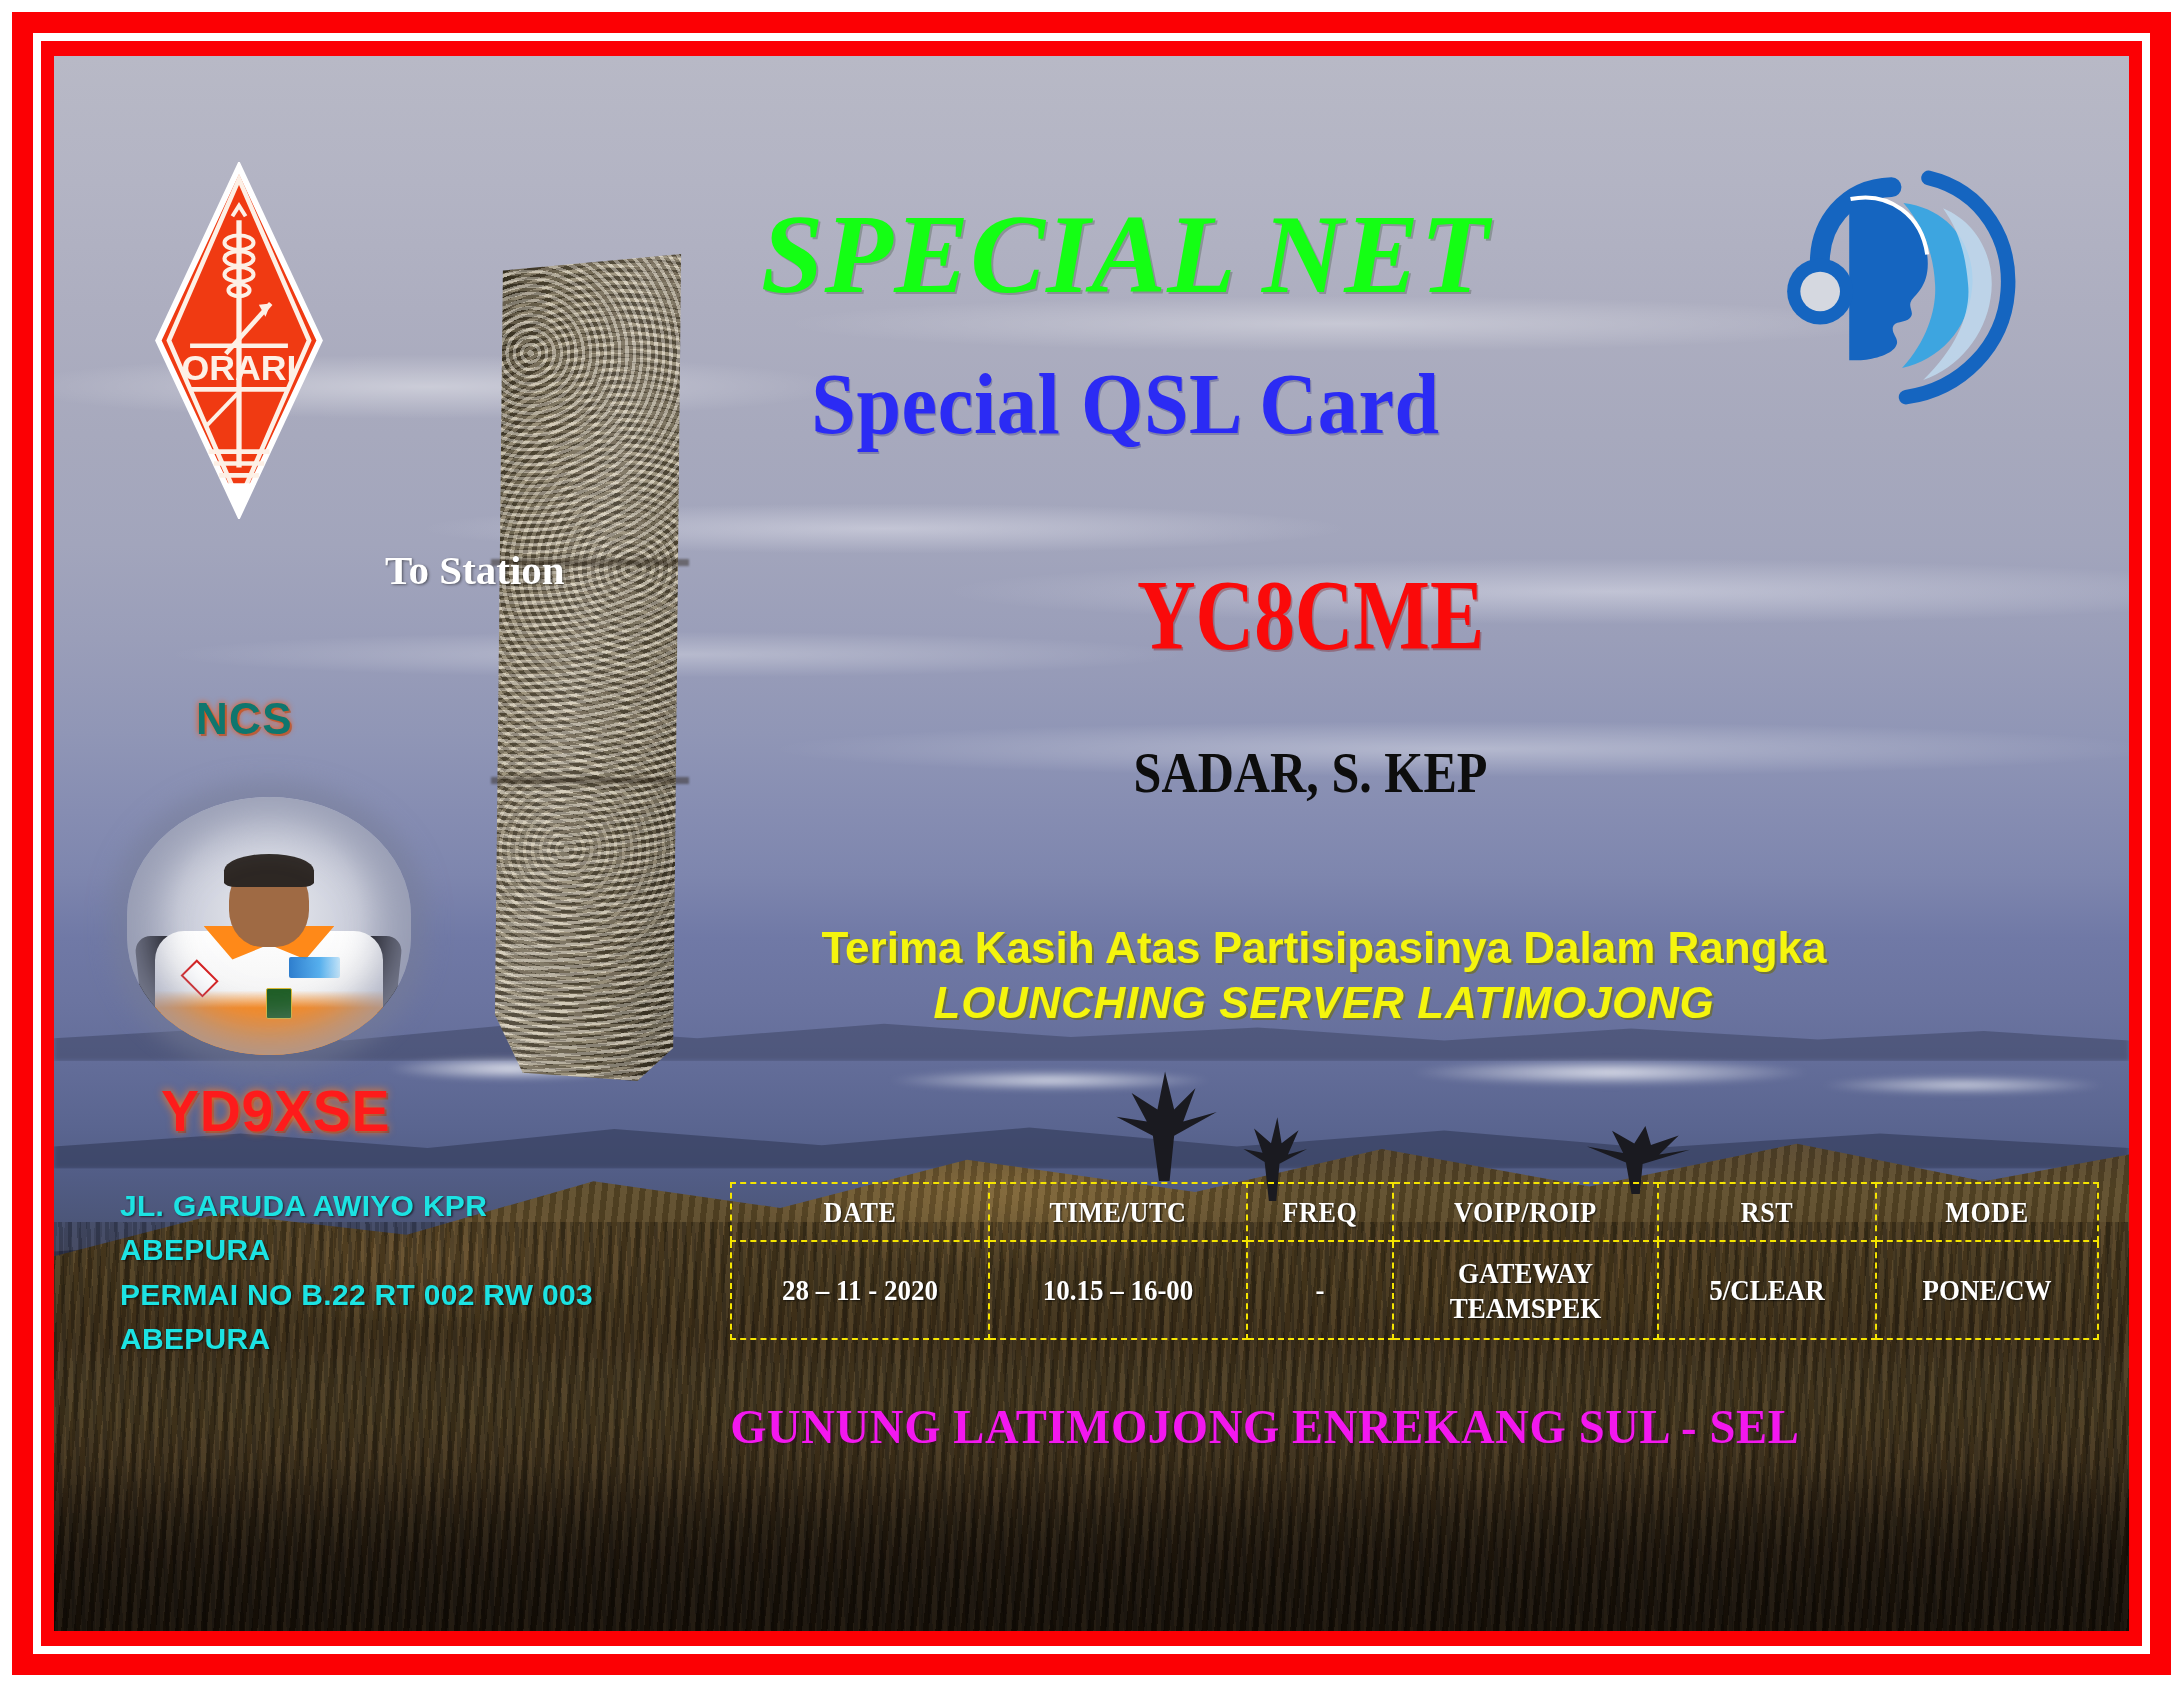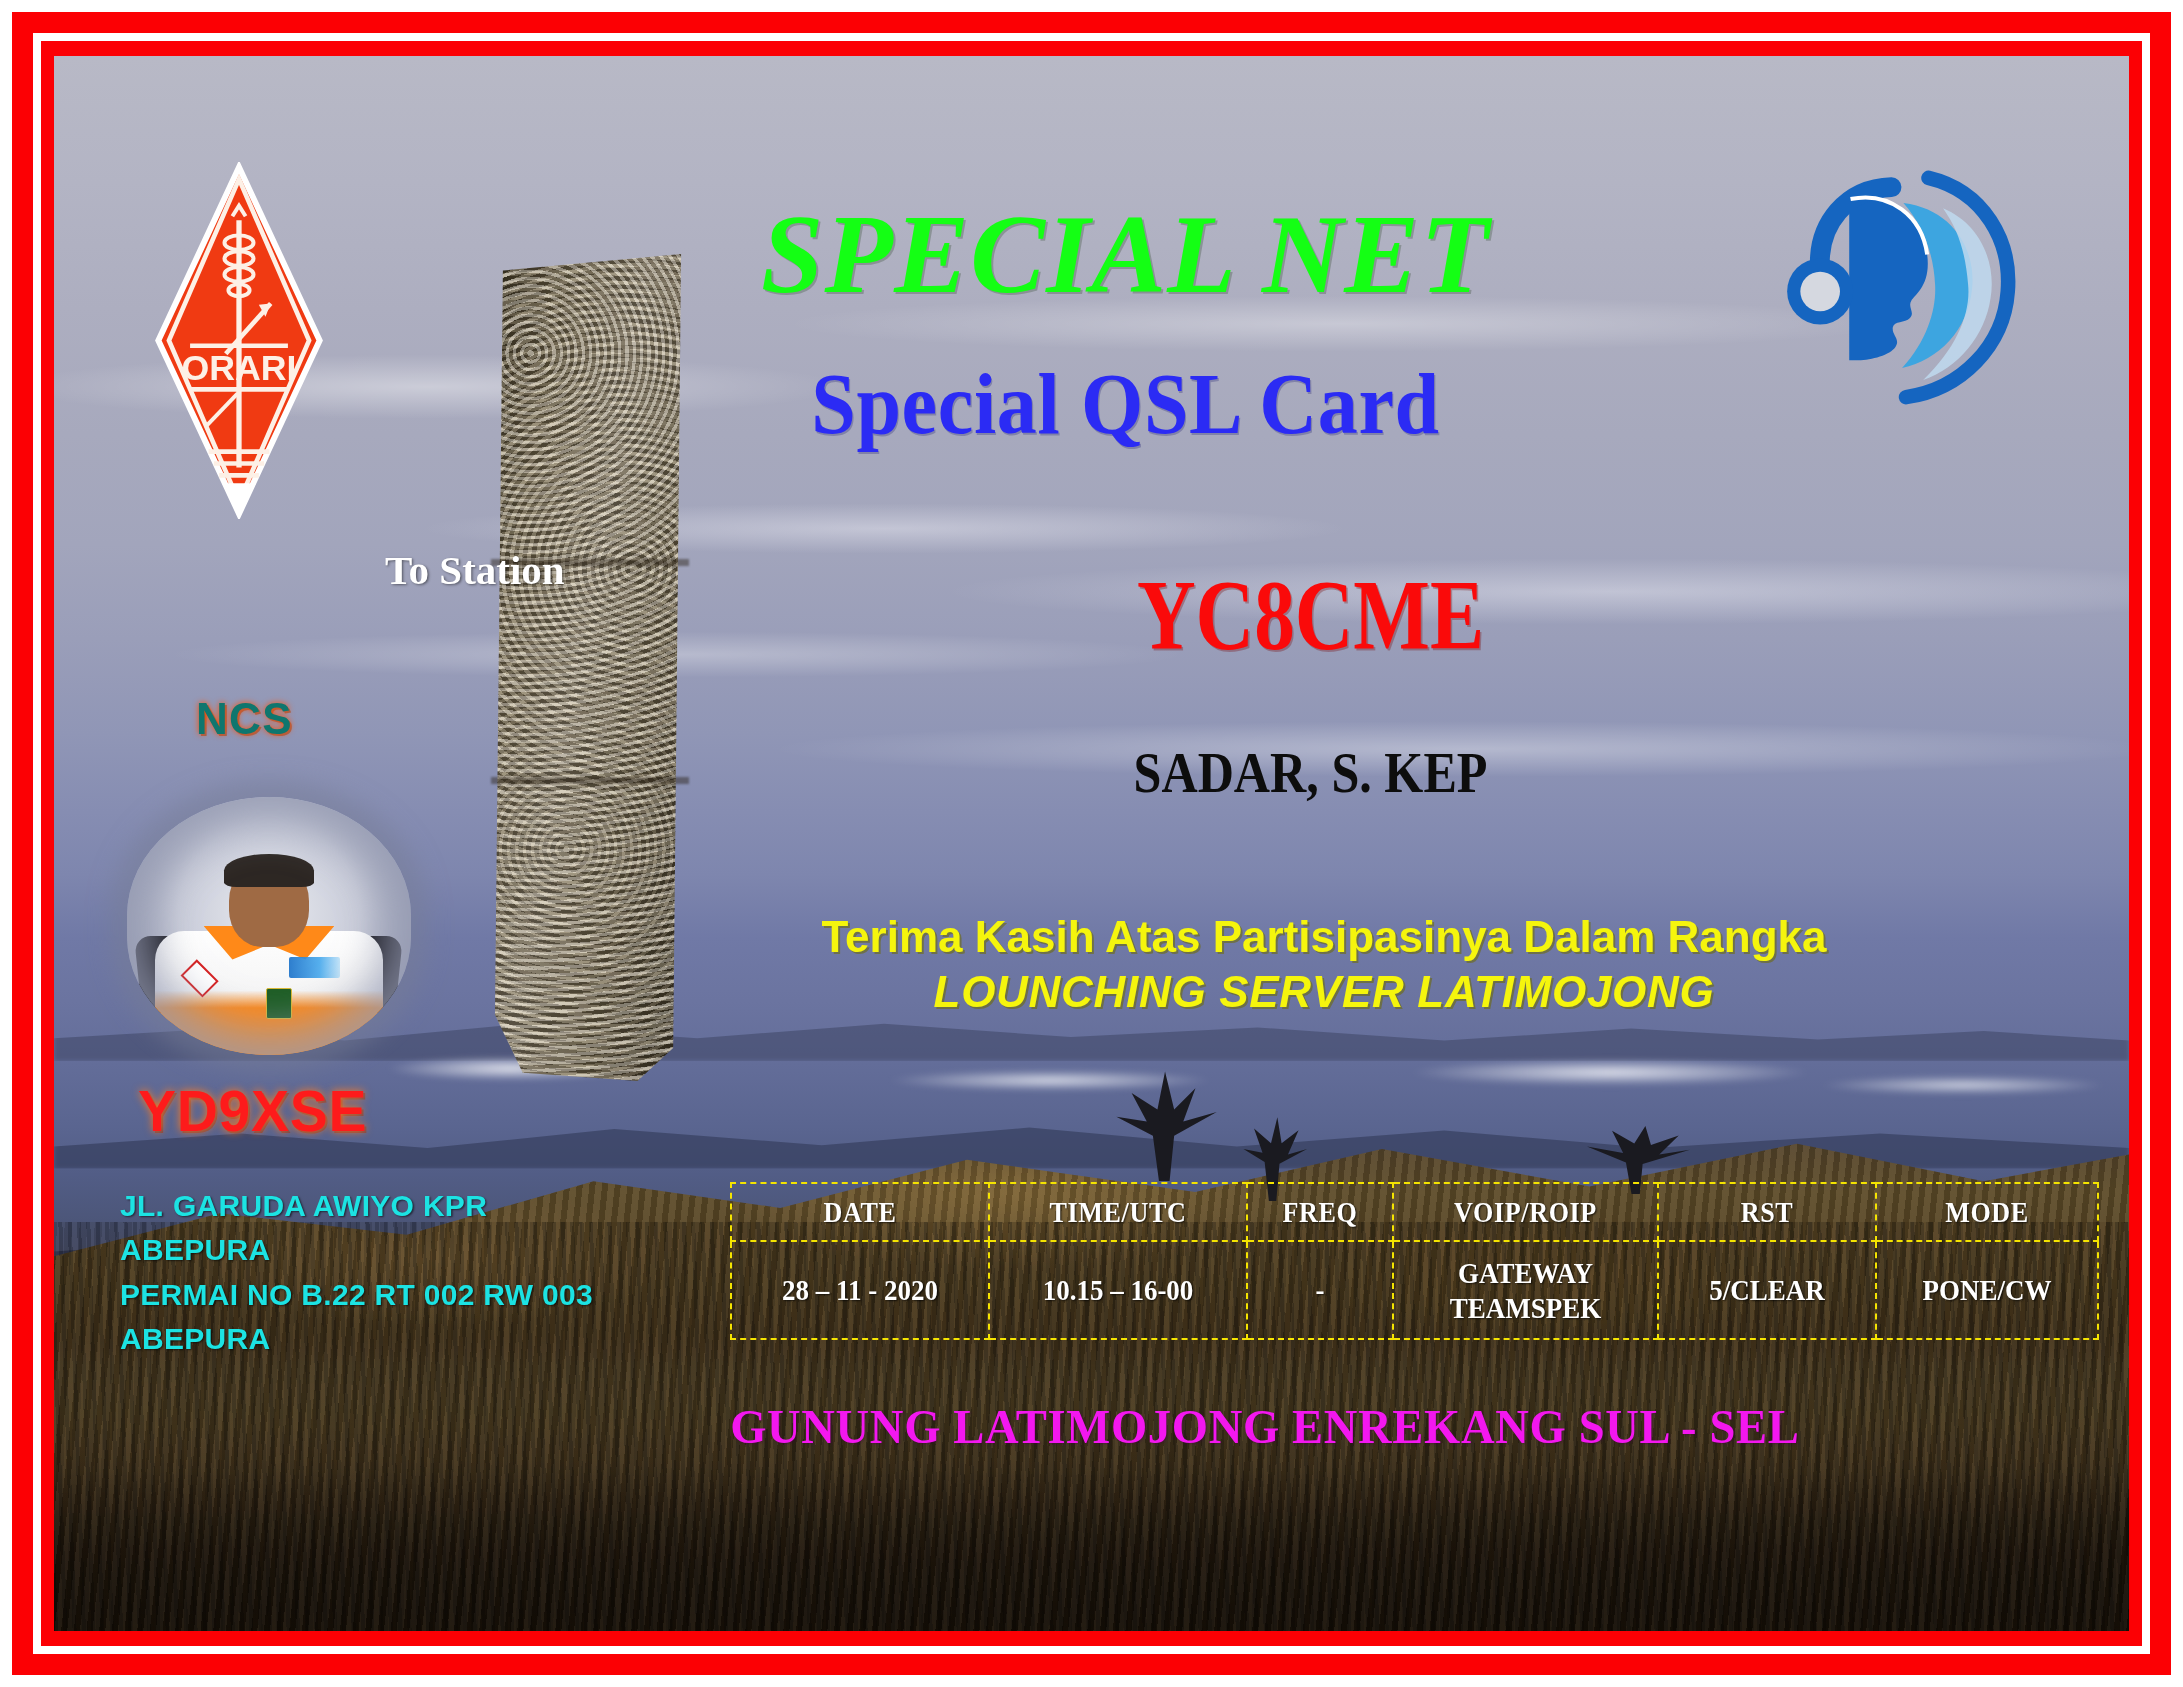--- a/index.html
+++ b/index.html
@@ -226,20 +226,21 @@
   
   .thanks-wrap{
     position:absolute; left:701px; top:853px; width:1138px; text-align:center;
   }
   .thanks-1{
     font-family:"Liberation Sans", sans-serif;
     font-weight:bold; font-size:44px; line-height:1.26;
     color:#f5f50d;
     text-shadow: 2px 2px 0 rgba(110,105,0,.55);
     white-space:nowrap;
+    margin-top:11px;
   }
   .thanks-2{
     font-family:"Liberation Sans", sans-serif;
     font-weight:bold; font-style:italic; font-size:44px; line-height:1.28;
     color:#f5f50d;
     letter-spacing:0.7px;
     text-shadow: 2px 2px 0 rgba(110,105,0,.55);
     white-space:nowrap;
   }
   .thanks-3{
@@ -308,21 +309,21 @@
     position:absolute; left:57%; top:62%; width:18%; height:8%;
     background:linear-gradient(90deg,#1b6fc4,#49a7e8 60%,#bfe3f8);
     border-radius:2px; opacity:.9;
   }
   .op-photo .ph-vign{
     position:absolute; inset:0;
     box-shadow: inset 0 0 40px 26.5px rgba(150,155,178,.75);
     border-radius:50% / 46%;
   }
   .op-call{
-    position:absolute; left:84px; top:1022px;
+    position:absolute; left:107px; top:1022px;
     font-family:"Liberation Sans", sans-serif;
     font-weight:bold; font-size:57px;
     color:#fd1b1b;
     text-shadow: 0 0 8px #ff7a1e, 2px 2px 0 rgba(150,40,0,.45);
     letter-spacing:0.7px;
   }
 
   
   .addr{
     position:absolute; left:66px; top:1128px;

